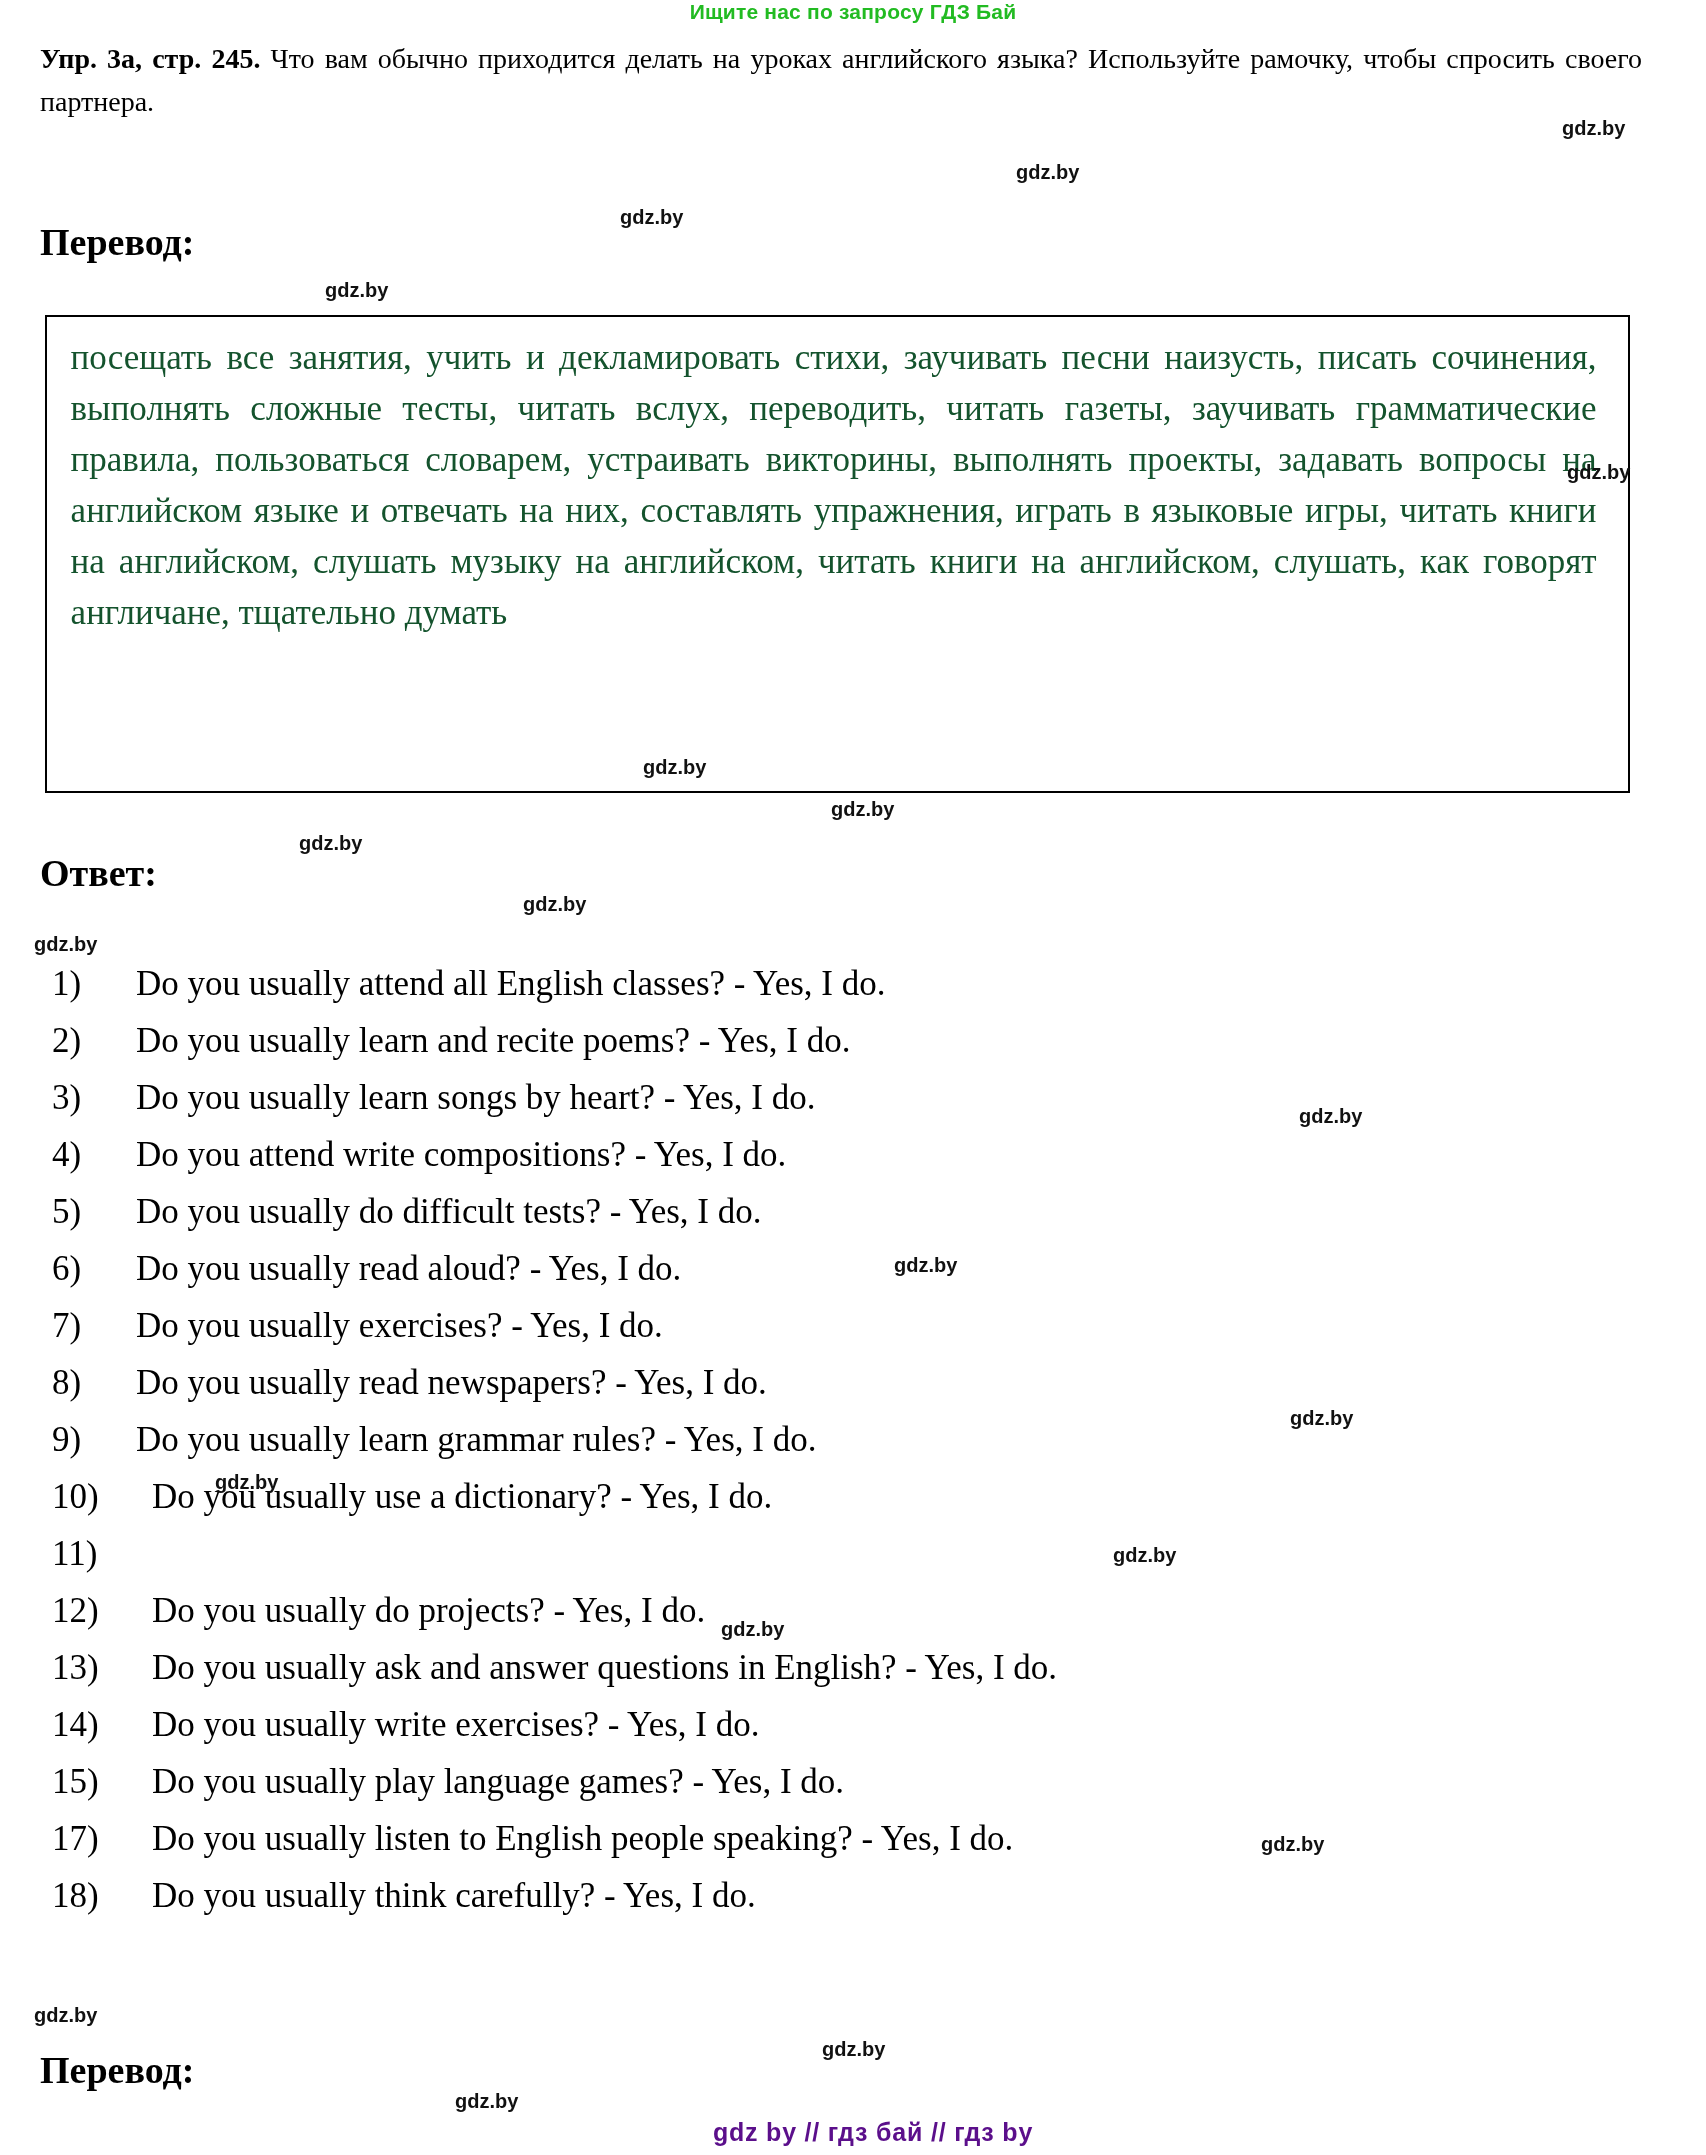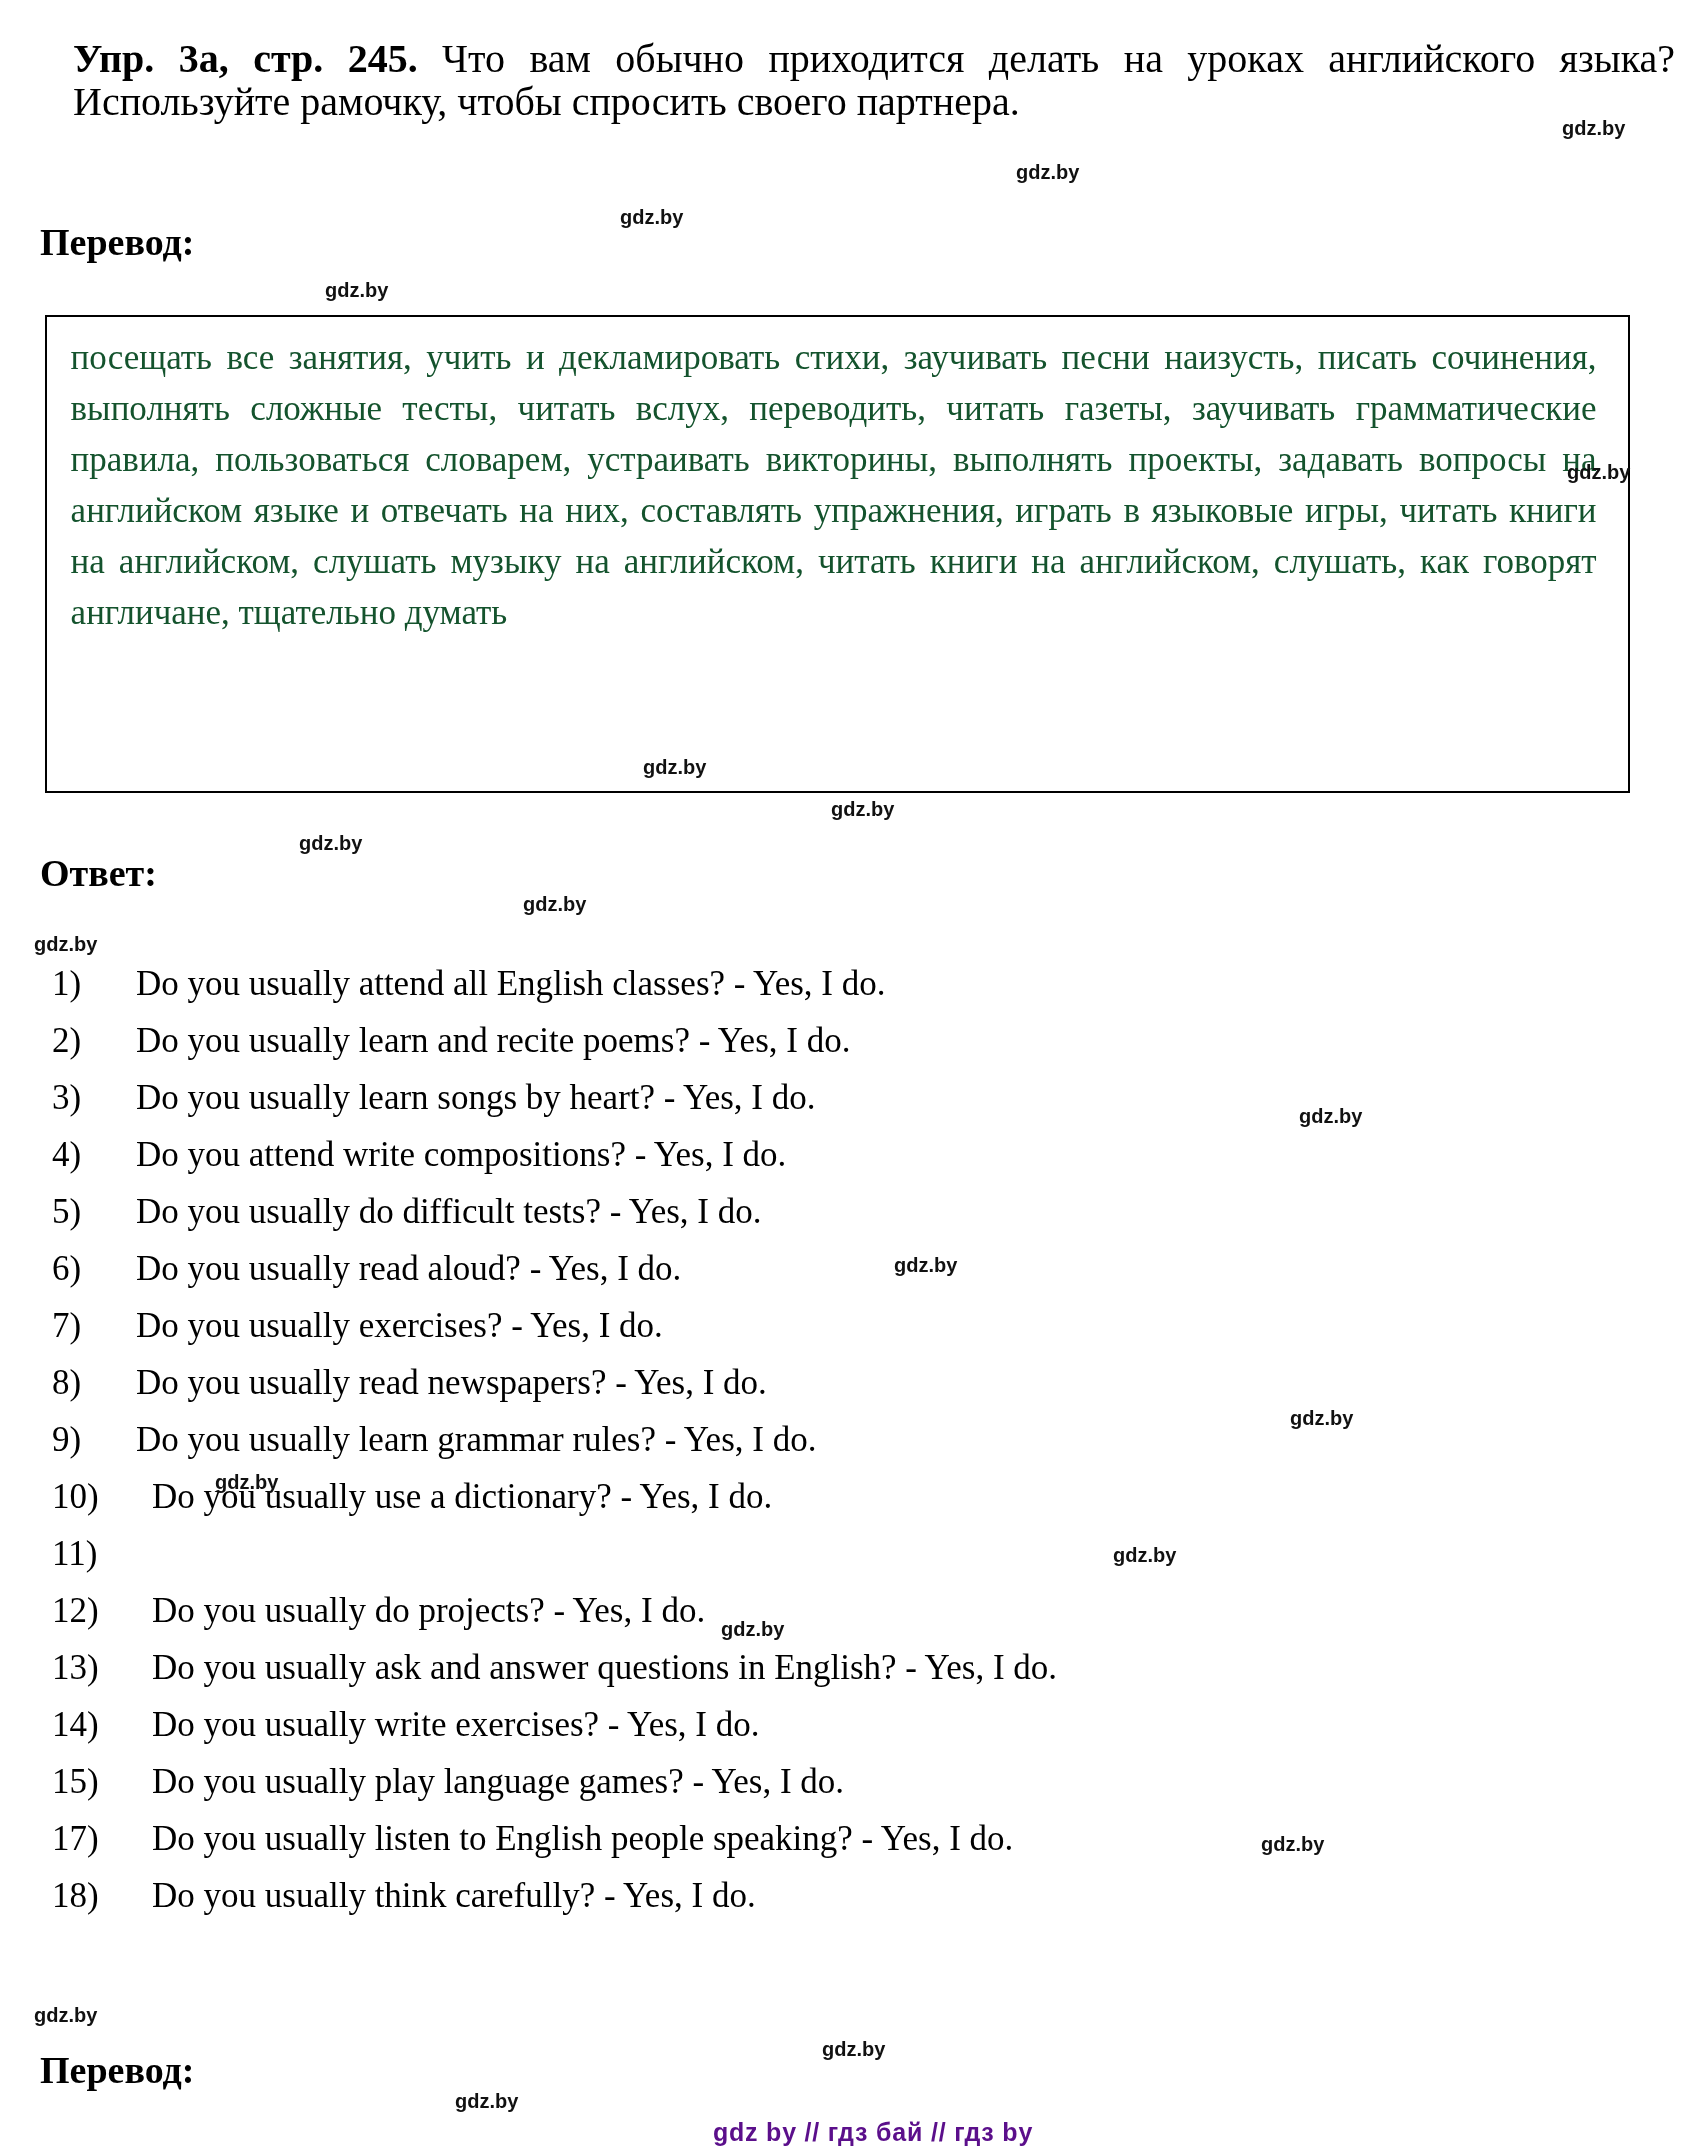--- a/index.html
+++ b/index.html
@@ -38,26 +38,25 @@
     width: 1706px;
     height: 2155px;
   }
 
   
   #task-heading {
     position: absolute;
     left: 40px;
     top: 37px;
     width: 1602px;
-    font-size: 40px;
+    font-size: 28px;
     line-height: 43px;
     color: #000;
     text-align: justify;
     text-justify: inter-word;
-    margin-left: 33px;
   }
   #task-heading .lead {
     font-weight: bold;
   }
 
   
   .section-label {
     position: absolute;
     font-weight: bold;
     font-size: 38px;
@@ -140,20 +139,21 @@
     white-space: nowrap;
     pointer-events: none;
     font-weight: bold;
   }
 </style>
 </head>
 <body>
 
 <div id="page">
 
+  <div id="promo-bar" style="color: rgb(34, 187, 34);">Ищите нас по запросу ГДЗ Бай</div>
 
   <div id="task-heading">
     <span class="lead">Упр. 3а, стр. 245.</span><span> Что вам обычно приходится делать на уроках английского языка? Используйте рамочку, чтобы спросить своего партнера.</span>
   </div>
 
   <div id="label-perevod-1" class="section-label">Перевод:</div>
 
   <div id="vocab-box">
     <div id="vocab-text">посещать все занятия, учить и декламировать стихи, заучивать песни наизусть, писать сочинения, выполнять сложные тесты, читать вслух, переводить, читать газеты, заучивать грамматические правила, пользоваться словарем, устраивать викторины, выполнять проекты, задавать вопросы на английском языке и отвечать на них, составлять упражнения, играть в языковые игры, читать книги на английском, слушать музыку на английском, читать  книги на английском, слушать, как говорят англичане, тщательно думать</div>
   </div>

